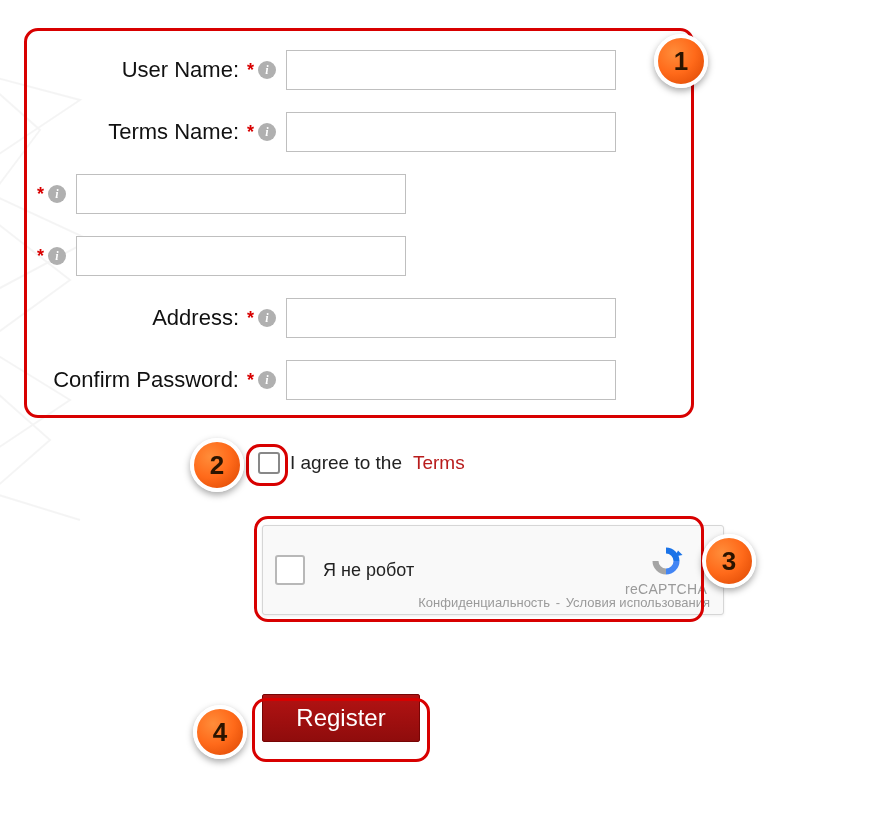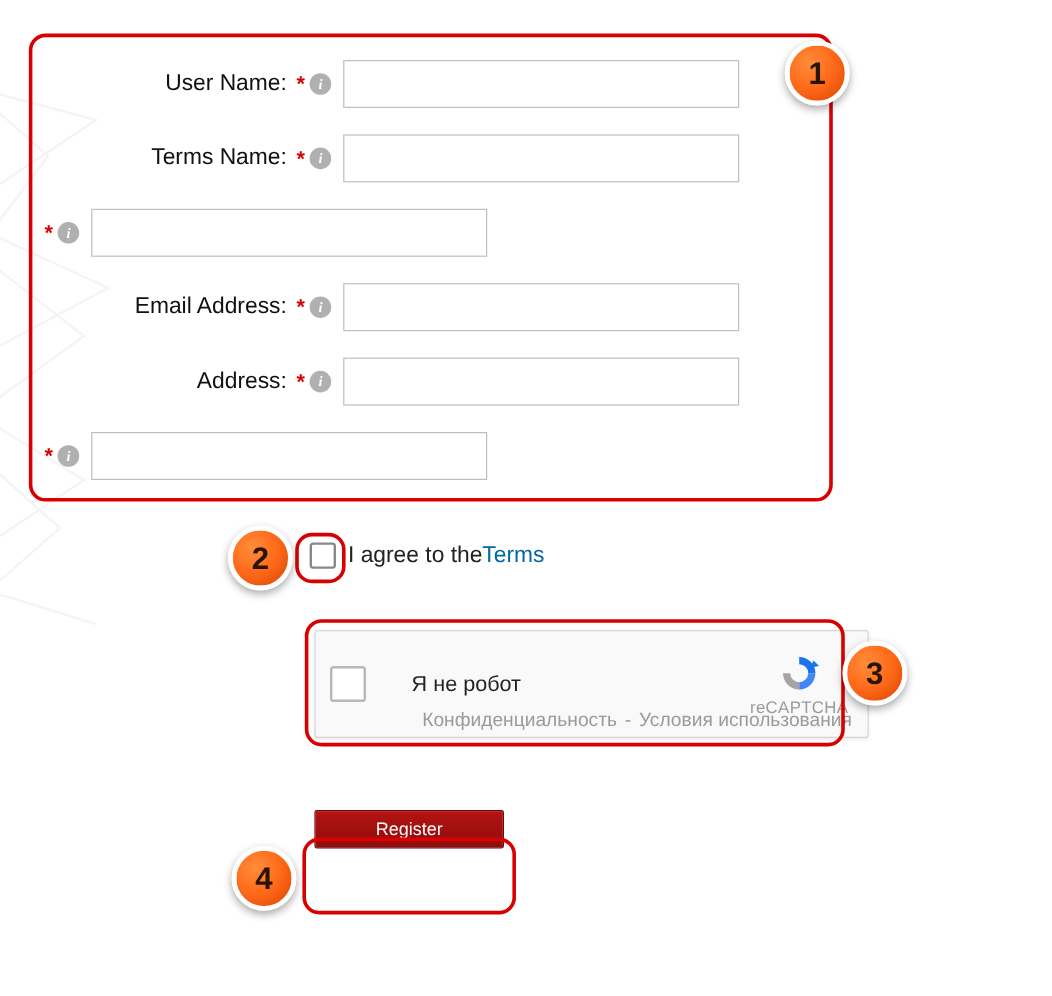--- a/index.html
+++ b/index.html
@@ -70,21 +70,21 @@
     width: 640px;
   }
   .row {
     display: flex;
     align-items: center;
     margin-bottom: 22px;
   }
   .lbl {
     width: 210px;
     text-align: right;
-    font-size: 19px;
+    font-size: 22px;
     color: #111;
     padding-right: 6px;
   }
   .req {
     color: #d80000;
     font-weight: bold;
     margin: 0 4px 0 2px;
     font-size: 18px;
   }
   .info-icon {
@@ -125,41 +125,40 @@
     height: 22px;
     border: 2px solid #888;
     border-radius: 3px;
     margin-right: 10px;
     background: #fff;
     appearance: none;
     -webkit-appearance: none;
     cursor: pointer;
   }
   .terms-link {
-    color: #0369a1;
+    color: #b91c1c;
     text-decoration: none;
-    margin-left: 0;
+    margin-left: 11px;
     cursor: pointer;
   }
 
   
   .recap {
     position: absolute;
     left: 262px;
     top: 525px;
     width: 462px;
     height: 90px;
     border: 1px solid #d6d6d6;
     border-radius: 3px;
     background: #f9f9f9;
     box-shadow: 0 1px 3px rgba(0,0,0,0.08);
     display: flex;
     align-items: center;
     padding: 0 12px;
-    gap: 20px;
   }
   .recap-check {
     width: 30px;
     height: 30px;
     border: 2px solid #b8b8b8;
     border-radius: 3px;
     background: #fff;
     margin-right: 18px;
     cursor: pointer;
   }
@@ -181,37 +180,37 @@
   }
   .recap-brand {
     font-size: 14px;
     color: #9a9a9a;
     letter-spacing: 0.3px;
   }
   .recap-footer {
     position: absolute;
     right: 12px;
     bottom: 4px;
-    font-size: 16px;
+    font-size: 13px;
     color: #9a9a9a;
   }
   .recap-footer span { margin: 0 1px; }
 
   
   .register-btn {
     position: absolute;
     left: 262px;
-    top: 675px;
+    top: 694px;
     width: 158px;
-    height: 32px;
+    height: 48px;
     background: #a50f0f;
     background: linear-gradient(#b31313, #8f0c0c);
     color: #fff;
     border: 1px solid #770505;
-    font-size: 15px;
+    font-size: 24px;
     cursor: pointer;
     border-radius: 2px;
   }
 </style>
 </head>
 <body>
 
 <svg class="bg-poly" viewBox="0 0 200 500">
   <polyline points="10,20 160,60 40,140 170,200 20,280 150,360 30,440 160,480" fill="none" stroke="#838383" stroke-width="2"></polyline>
   <polyline points="30,10 120,90 60,170 150,240 40,320 130,400 50,470" fill="none" stroke="#838383" stroke-width="2"></polyline>
@@ -245,34 +244,34 @@
       <input class="inp" type="text" value="" style="">
     </div>
 
     <div class="row">
       <span class="req">*</span>
       <span class="info-icon">i</span>
       <input class="inp" type="text" value="" style="">
     </div>
 
     <div class="row">
-      <span class="lbl">Email Address:</span>
       <span class="req">*</span>
       <span class="info-icon">i</span>
       <input class="inp" type="text" value="" style="">
     </div>
 
     <div class="row">
       <span class="lbl">Address:</span>
       <span class="req">*</span>
       <span class="info-icon">i</span>
       <input class="inp" type="password" value="" style="">
     </div>
 
     <div class="row">
+      <span class="lbl">Confirm Password:</span>
       <span class="req">*</span>
       <span class="info-icon">i</span>
       <input class="inp" type="password" value="" style="">
     </div>
   </div>
 
   <div class="terms-row">
     <input type="checkbox" class="chk" style="">
     <span>I agree to the</span>
     <a class="terms-link">Terms</a>

